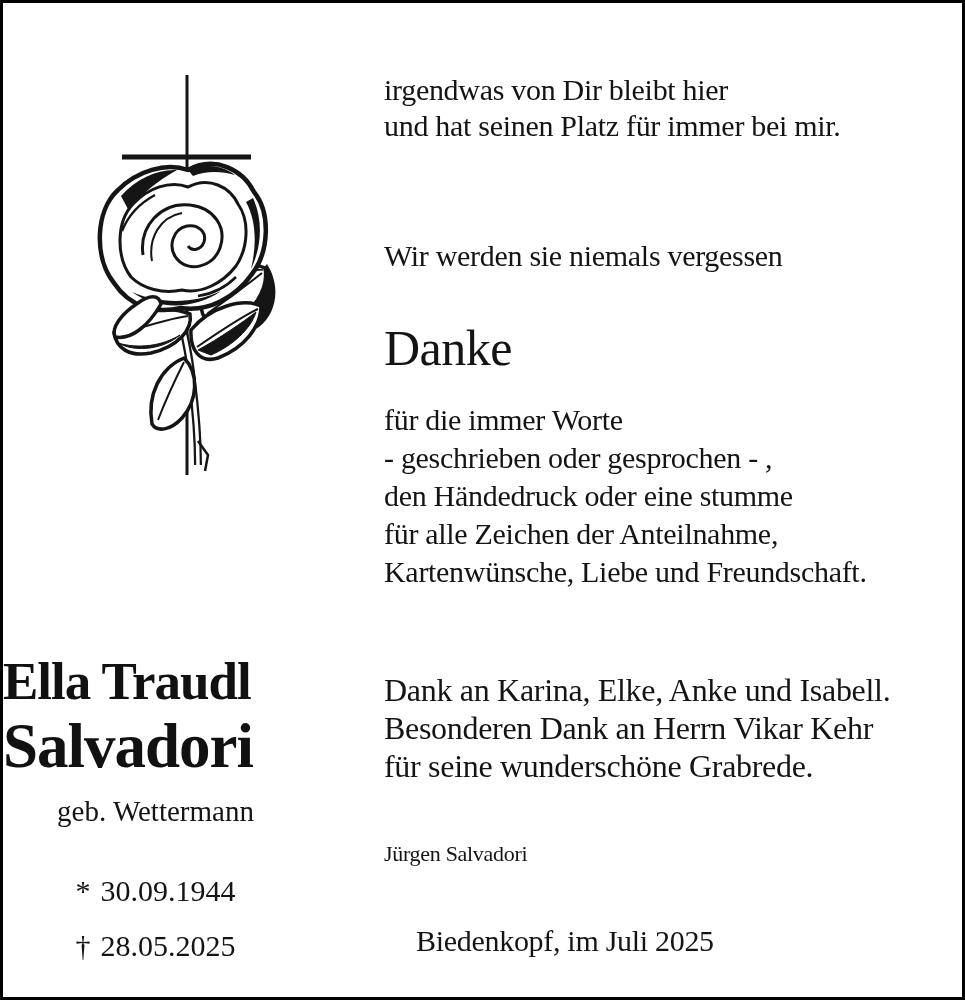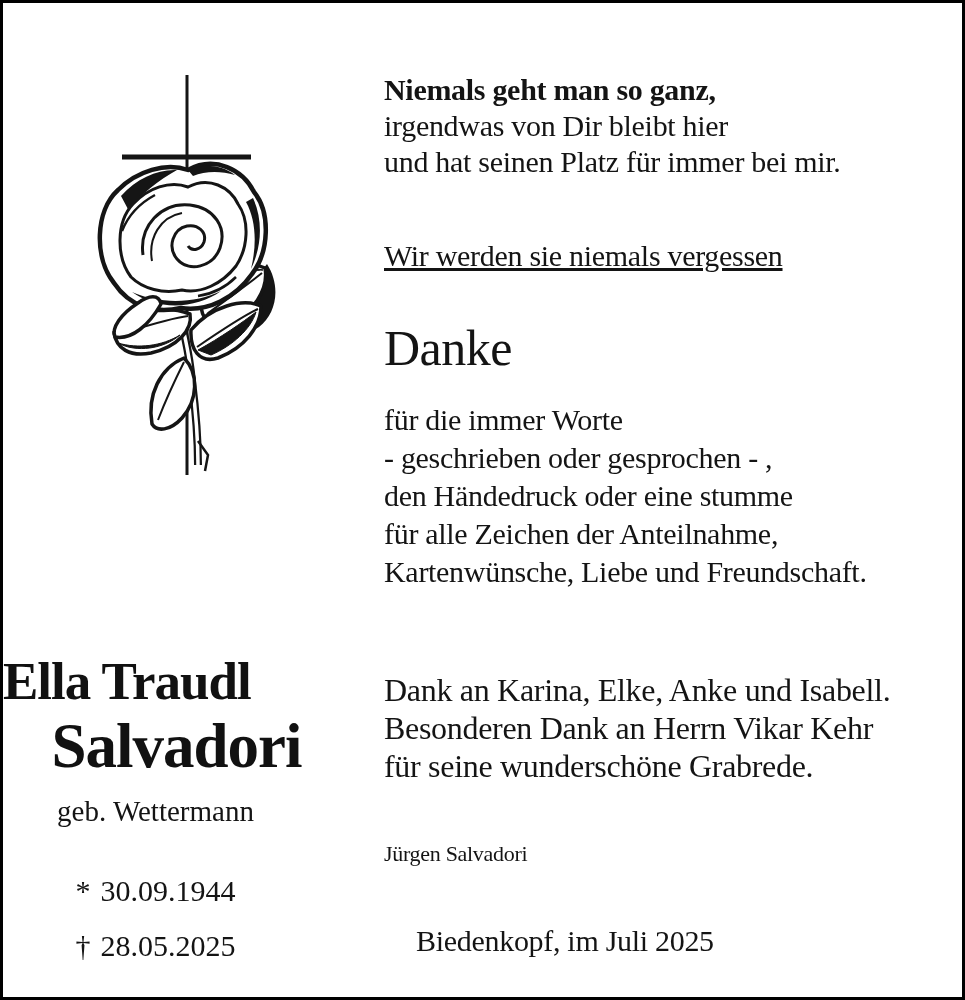--- a/index.html
+++ b/index.html
@@ -15,40 +15,40 @@
   }
   .art{position:absolute;left:57px;top:48px;width:260px;height:450px;}
   .name-first{
     position:absolute;left:0;top:646px;width:305px;
     font-size:53px;line-height:64px;font-weight:bold;color:#111;
     letter-spacing:-1px;white-space:nowrap;
   }
   .name-last{
     position:absolute;left:0;top:706px;width:305px;
     font-size:63px;line-height:74px;font-weight:bold;color:#111;
-    letter-spacing:-1px;white-space:nowrap;text-align:center;margin-left:21px;
+    letter-spacing:-1px;white-space:nowrap;
   }
   .maiden{
     position:absolute;left:0;top:790px;width:305px;
     font-size:29px;line-height:36px;text-align:center;white-space:nowrap;
   }
   .dates{
     position:absolute;left:0;top:860px;width:305px;
     font-size:30px;line-height:55px;text-align:center;white-space:nowrap;
   }
   .dates .sym{display:inline-block;margin-right:10px;}
   .right-col{position:absolute;left:381px;top:0;width:565px;}
   .verse{
     position:absolute;left:0;top:69px;width:565px;
     font-size:30px;line-height:36px;letter-spacing:-0.3px;white-space:nowrap;
   }
   .verse .bold{font-weight:bold;}
   .remembrance{
     position:absolute;left:0;top:234px;width:565px;
-    font-size:30px;line-height:37px;letter-spacing:-0.3px;white-space:nowrap;text-decoration:underline;
+    font-size:30px;line-height:37px;letter-spacing:-0.3px;white-space:nowrap;
   }
   .danke{
     position:absolute;left:0;top:316px;width:565px;
     font-size:50px;line-height:58px;letter-spacing:-0.5px;white-space:nowrap;
   }
   .thanks-body{
     position:absolute;left:0;top:398px;width:565px;
     font-size:30px;line-height:38px;letter-spacing:-0.3px;white-space:nowrap;
   }
   .thanks-personal{
@@ -118,21 +118,20 @@
     <div>
       <span class="sym">*</span><span>30.09.1944</span>
     </div>
     <div>
       <span class="sym">†</span><span>28.05.2025</span>
     </div>
   </div>
 
   <div class="right-col">
     <div class="verse">
-      <div class="bold">Niemals geht man so ganz,</div>
       <div>irgendwas von Dir bleibt hier</div>
       <div>und hat seinen Platz für immer bei mir.</div>
     </div>
     <div class="remembrance">Wir werden sie niemals vergessen</div>
     <div class="danke">Danke</div>
     <div class="thanks-body">
       <div>für die immer Worte</div>
       <div>- geschrieben oder gesprochen - ,</div>
       <div>den Händedruck oder eine stumme</div>
       <div>für alle Zeichen der Anteilnahme,</div>

